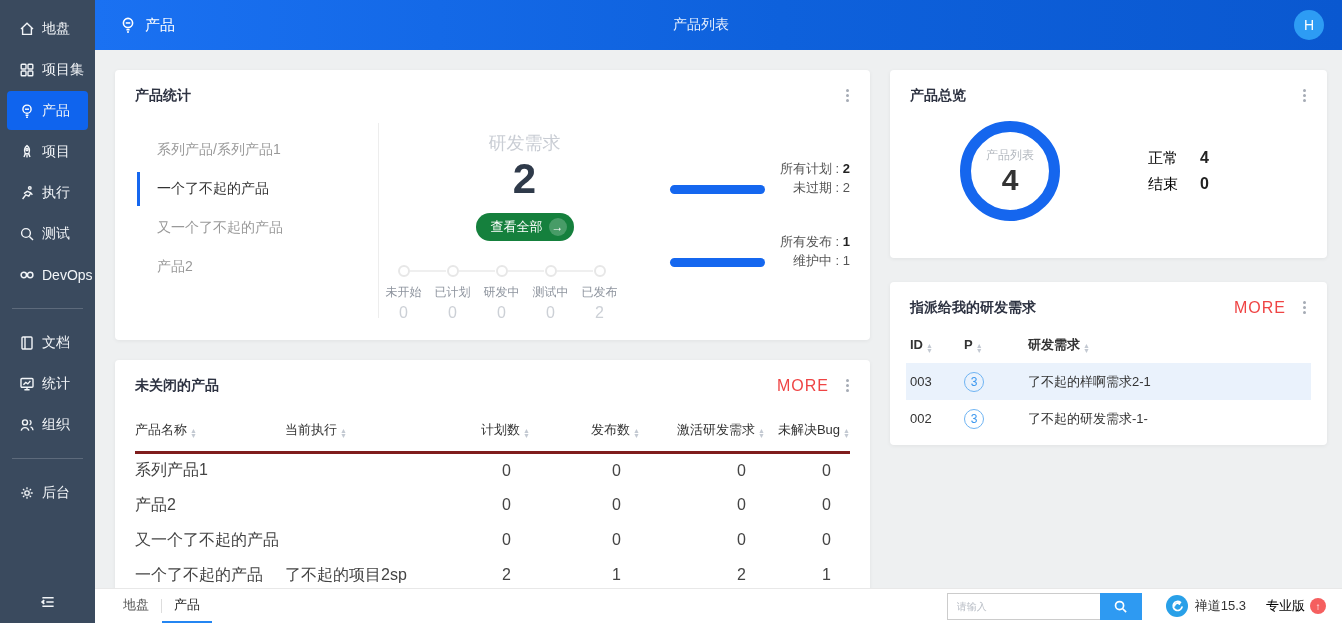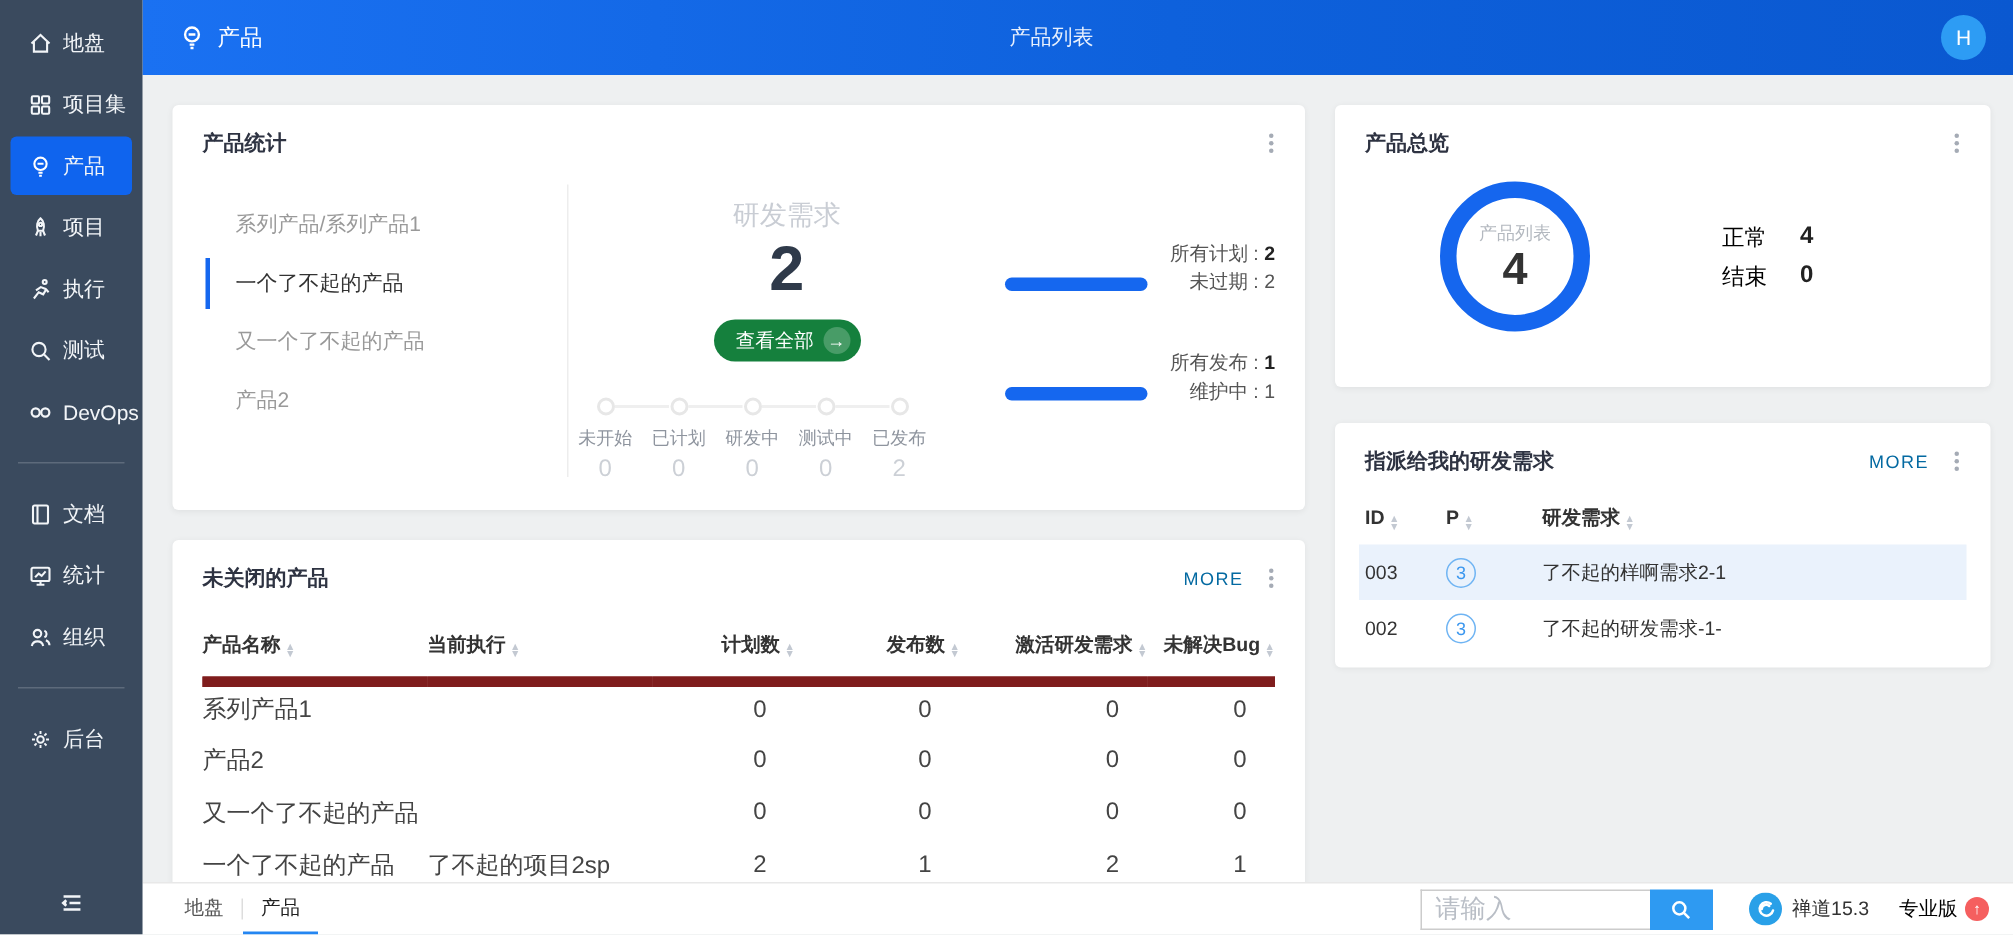--- a/index.html
+++ b/index.html
@@ -23,21 +23,21 @@
   .tb-tab { padding:0 18px; display:flex; align-items:center; font-size:14px; color:#e8f0fd; cursor:pointer; }
   .tb-tab.active { background:rgba(0,0,0,0.18); color:#fff; font-weight:bold; }
   .tb-avatar { position:absolute; right:18px; top:10px; width:30px; height:30px; border-radius:50%; background:#2d9cf4; display:flex; align-items:center; justify-content:center; font-size:14px; color:#fff; cursor:pointer; }
 
   
   .content { position:absolute; left:95px; right:0; top:50px; bottom:35px; overflow:hidden; }
   .card { position:absolute; background:#fff; border-radius:4px; box-shadow:0 1px 4px rgba(0,0,0,0.06); }
   .card-head { display:flex; align-items:center; padding:16px 18px 8px 20px; }
   .card-title { font-size:14px; font-weight:bold; color:#2e3342; }
   .head-right { margin-left:auto; display:flex; align-items:center; gap:14px; }
-  .more-link { font-size:12px; color:#0369a1; letter-spacing:1px; cursor:pointer; }
+  .more-link { font-size:16px; color:#ef4444; letter-spacing:1px; cursor:pointer; }
   .kebab { display:flex; flex-direction:column; gap:2px; padding:3px; cursor:pointer; }
   .kebab i { width:3px; height:3px; border-radius:50%; background:#a5abb5; display:block; }
 
   
   #card-product-stats { left:20px; top:20px; width:755px; height:270px; }
   .ps-body { display:flex; margin-top:6px; height:208px; }
   .ps-list { width:263px; padding:14px 0 0 22px; }
   .ps-item { font-size:14px; color:#999; padding:8px 0 8px 17px; margin-bottom:5px; border-left:3px solid transparent; cursor:pointer; }
   .ps-item.active { color:#333; border-left-color:#1567ef; }
   .ps-vdiv { width:1px; background:#ededed; margin-top:4px; height:195px; }
@@ -55,21 +55,21 @@
   .ps-right { width:200px; padding:26px 20px 0 0; }
   .gauge { display:flex; align-items:flex-end; margin-bottom:21px; height:52px; }
   .gauge .bar { width:95px; height:9px; border-radius:5px; background:#1567ef; margin-bottom:3px; flex:none; }
   .gauge .g-labels { flex:1; text-align:right; font-size:13px; color:#555; line-height:19px; }
   .g-labels b { color:#222; }
   .g-sep::before { content:" : "; }
 
   
   #card-open-products { left:20px; top:310px; width:755px; height:300px; }
   .op-table { width:100%; border-collapse:collapse; margin-top:10px; }
-  .op-table th { font-size:13px; color:#333; font-weight:bold; padding:8px 0 12px 0; border-bottom:7px solid #7f1d1d; text-align:left; white-space:nowrap; }
+  .op-table th { font-size:13px; color:#333; font-weight:normal; padding:8px 0 12px 0; border-bottom:3px solid #7f1d1d; text-align:left; white-space:nowrap; }
   .op-table td { font-size:16px; color:#444; height:35px; white-space:nowrap; }
   .op-table .num { text-align:right; }
   .op-table td.num { padding-right:19px; }
   .op-wrap { padding:0 20px; }
   .sort { display:inline-flex; flex-direction:column; margin-left:3px; vertical-align:1px; }
   .sort i { font-style:normal; font-size:7px; line-height:5px; color:#c3c9d2; }
 
   
   #card-product-overview { left:795px; top:20px; width:437px; height:188px; }
   .po-body { display:flex; align-items:center; padding:8px 0 0 70px; }
@@ -91,21 +91,21 @@
   .as-table tr.hl { background:#eaf2fc; }
   .p-badge { width:20px; height:20px; border-radius:50%; border:1px solid #6fb4f3; color:#3b97ef; font-size:12px; display:inline-flex; align-items:center; justify-content:center; }
 
   
   .footer { position:absolute; left:95px; right:0; bottom:0; height:35px; background:#fff; border-top:1px solid #e8e8e8; display:flex; align-items:center; padding:0 16px; z-index:20; }
   .f-tab { height:100%; display:flex; align-items:center; padding:0 12px; font-size:13px; color:#555; cursor:pointer; border-bottom:2px solid transparent; }
   .f-tab.active { color:#222; border-bottom-color:#2486f2; }
   .f-vdiv { width:1px; height:14px; background:#ddd; }
   .f-right { margin-left:auto; display:flex; align-items:center; }
   .f-search { display:flex; }
-  .f-search input { width:153px; height:27px; border:1px solid #ccc; border-right:none; padding:0 9px; font-size:17px; color:#333; outline:none; font-family:inherit; }
+  .f-search input { width:153px; height:27px; border:1px solid #ccc; border-right:none; padding:0 9px; font-size:10px; color:#333; outline:none; font-family:inherit; }
   .f-search input::placeholder { color:#b9bec6; }
   .f-search button { width:42px; height:27px; background:#2e9af2; border:none; display:flex; align-items:center; justify-content:center; cursor:pointer; }
   .f-brand { display:flex; align-items:center; margin-left:24px; gap:7px; }
   .logo-circle { width:22px; height:22px; }
   .f-brand-name { font-size:13px; color:#333; cursor:pointer; }
   .f-edition { margin-left:20px; font-size:13px; color:#000000; cursor:pointer; }
   .up-badge { width:16px; height:16px; border-radius:50%; background:#f55f5f; color:#fff; font-size:10px; font-weight:bold; display:flex; align-items:center; justify-content:center; margin-left:5px; cursor:pointer; }
 </style>
 </head>
 <body>

